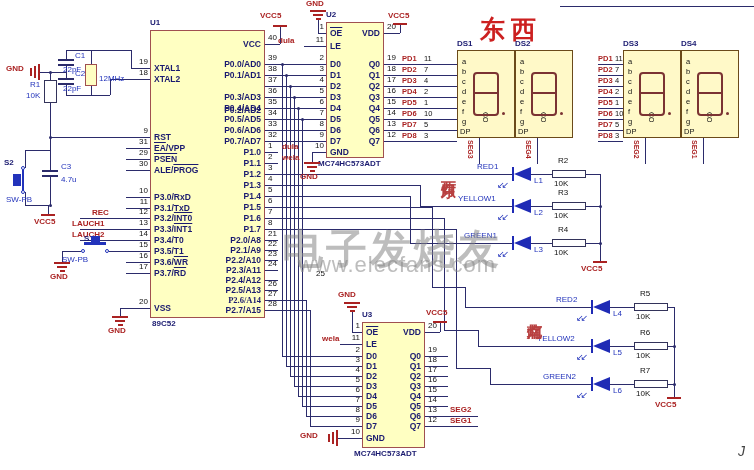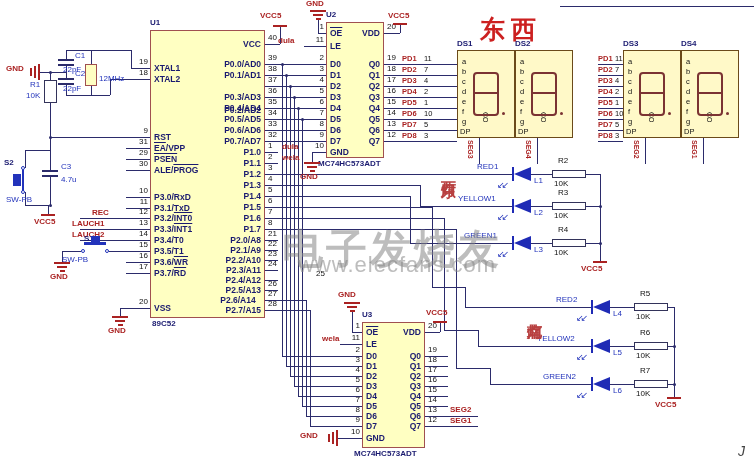--- a/index.html
+++ b/index.html
@@ -282,21 +282,21 @@
     <div class="inlab" style="top: 245px; left: 215px; width: 46px; text-align: right;"><span>P2.1/A9</span></div>
     <div class="lab pin" style="left: 268px; top: 250px;">23</div>
     <div class="inlab" style="top: 255px; left: 215px; width: 46px; text-align: right;"><span>P2.2/A10</span></div>
     <div class="lab pin" style="left: 268px; top: 260px;">24</div>
     <div class="inlab" style="top: 265px; left: 215px; width: 46px; text-align: right;"><span>P2.3/A11</span></div>
     <div class="lab pin" style="left: 268px; top: 270px; margin-left: 48px;">25</div>
     <div class="inlab" style="top: 275px; left: 215px; width: 46px; text-align: right;"><span>P2.4/A12</span></div>
     <div class="lab pin" style="left: 268px; top: 280px;">26</div>
     <div class="inlab" style="top: 285px; left: 215px; width: 46px; text-align: right;"><span>P2.5/A13</span></div>
     <div class="lab pin" style="left: 268px; top: 290px;">27</div>
-    <div class="inlab" style="top: 295px; left: 215px; width: 46px; text-align: center;"><span>P2.6/A14</span></div>
+    <div class="inlab" style="top: 295px; left: 215px; width: 46px; text-align: right; font-family: Liberation Serif, serif;"><span>P2.6/A14</span></div>
     <div class="lab pin" style="left: 268px; top: 300px;">28</div>
     <div class="inlab" style="top: 305px; left: 215px; width: 46px; text-align: right;"><span>P2.7/A15</span></div>
     <div class="chipbox" style="left: 326px; top: 22px; width: 58px; height: 136px;"></div>
     <div class="lab navy" style="left: 326px; top: 11px;">U2</div>
     <div class="lab navy" style="left: 318px; top: 160px;">MC74HC573ADT</div>
     <div class="lab pin" style="left: 300px; top: 23px; width: 24px; text-align: right;">1</div>
     <div class="inlab" style="top: 28px; left: 330px;"><span><span class="ol">OE</span></span></div>
     <div class="lab pin" style="left: 300px; top: 36px; width: 24px; text-align: right;">11</div>
     <div class="inlab" style="top: 41px; left: 330px;"><span>LE</span></div>
     <div class="lab pin" style="left: 300px; top: 54px; width: 24px; text-align: right;">2</div>

